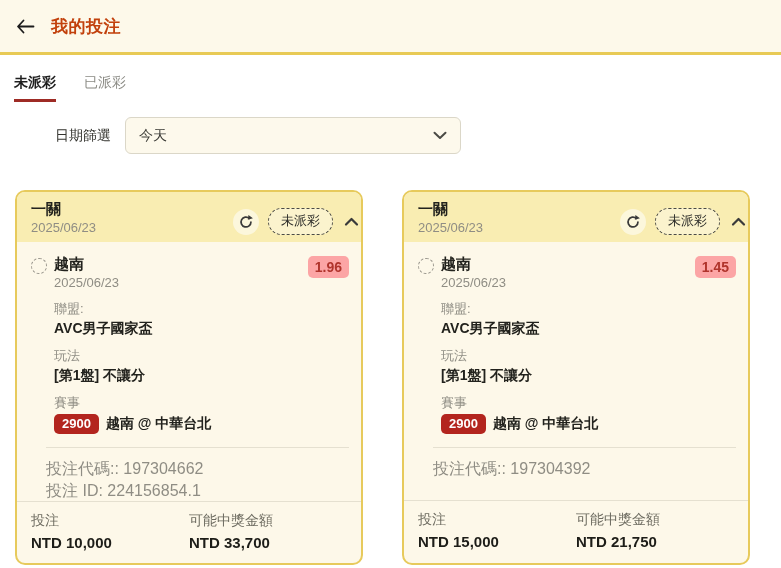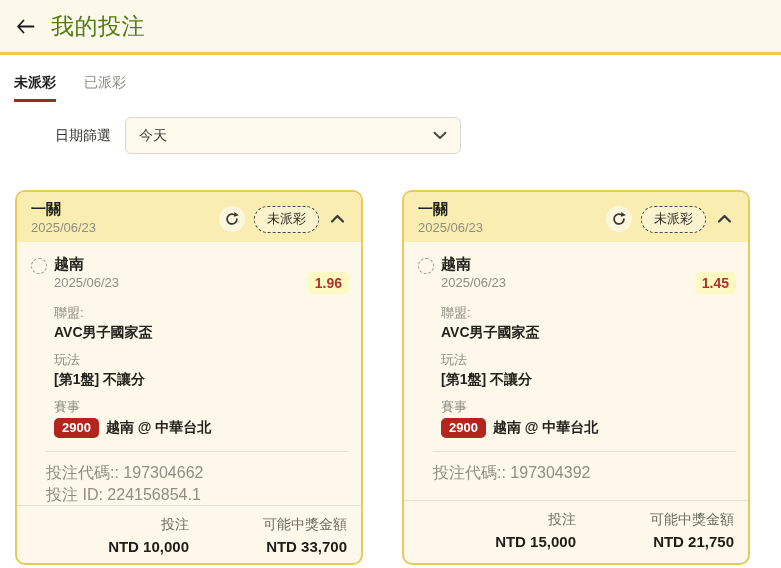--- a/index.html
+++ b/index.html
@@ -3,75 +3,75 @@
 <meta charset="utf-8">
 <style>
   * { margin:0; padding:0; box-sizing:border-box; }
   html,body { width:781px; height:568px; overflow:hidden; background:#ffffff;
     font-family:"Liberation Sans", sans-serif; color:#26261f; }
 
   
   .page-header { height:55px; background:#fdf9ea; border-bottom:3px solid #e8ca55;
     display:flex; align-items:center; padding:0 16px; gap:16px; }
   .back-btn { display:flex; align-items:center; cursor:pointer; }
-  .page-title { font-size:23px; font-weight:400; color:#4d7c0f; letter-spacing:.5px; }
+  .page-title { font-size:17px; font-weight:700; color:#c2410c; letter-spacing:.5px; }
 
   
   .tabs { display:flex; gap:28px; margin:19px 14px 0 14px; }
   .tab { font-size:14px; color:#8b8b85; padding-bottom:7px; cursor:pointer; }
   .tab.active { color:#1f1f1f; font-weight:700; border-bottom:3px solid #9e2b25; }
 
   
   .filter-row { display:flex; align-items:center; margin:15px 0 0 27px; gap:14px; }
   .filter-label { font-size:14px; color:#33332e;margin-left:28px; }
   .dropdown { width:336px; height:37px; background:#fdf9ec; border:1px solid #dbd7c8;
     border-radius:6px; display:flex; align-items:center; justify-content:space-between;
     padding:0 13px; font-size:14px; color:#3a3a35; cursor:pointer; }
 
   
   .cards { display:flex; gap:39px; margin:36px 0 0 15px; }
   .card { width:348px; height:375px; border:2px solid #e7ca5c; border-radius:10px;
     background:#fdf8e9; overflow:hidden; display:flex; flex-direction:column; }
 
-  .card-header { background:#f9edb2; padding:8px 14px 7px 14px; display:flex;
-    align-items:center; cursor:pointer; }
+  .card-header { background:#f9edb2; padding:8px 0 7px 14px; display:flex;
+    align-items:flex-end; cursor:pointer; }
   .ch-left { flex:1; }
   .bet-type { font-size:15px; font-weight:700; color:#22221d; }
   .bet-date { font-size:13px; color:#8f8d84; margin-top:1px; }
   .ch-right { display:flex; align-items:center; gap:9px; margin-top:3px; }
   .refresh-btn { width:26px; height:26px; border-radius:50%;
     background:rgba(255,255,255,.55); display:flex; align-items:center;
     justify-content:center; cursor:pointer; }
   .status-pill { border:1.6px dashed #4a4a45; border-radius:15px; padding:3px 12px 4px;
     font-size:13px; color:#2e2e2a; background:rgba(255,255,255,.35); white-space:nowrap; }
   .collapse-btn { display:flex; align-items:center; cursor:pointer; padding:2px; }
 
   .card-body { flex:1; padding:13px 12px 0 14px; }
   .selection-row { display:flex; align-items:flex-start; }
   .sel-circle { width:16px; height:16px; border:1.6px dashed #97948b; border-radius:50%;
     margin-top:3px; flex:none; }
   .sel-info { margin-left:7px; flex:1; }
   .sel-name { font-size:15px; font-weight:700; color:#22221d; }
   .sel-date { font-size:13px; color:#8f8d84; margin-top:1px; }
-  .odds-badge { background:#fef9c3; color:#b0342c; font-weight:700; font-size:14px;
-    padding:3px 7px; border-radius:5px; margin-top:17px; }
+  .odds-badge { background:#fca5a5; color:#b0342c; font-weight:700; font-size:14px;
+    padding:3px 7px; border-radius:5px; margin-top:1px; }
 
   .details { margin:10px 0 0 23px; }
   .field { margin-bottom:9px; }
   .field-label { font-size:13px; color:#8f8d84; margin-bottom:2px; }
   .field-value { font-size:14px; font-weight:700; color:#22221d; }
   .event-row { display:flex; align-items:center; gap:7px; }
   .event-code { background:#b3251e; color:#ffffff; font-weight:700; font-size:13px;
     padding:2px 8px 3px; border-radius:5px; }
 
   .codes-block { margin-left:15px; }
   .codes-divider { border-top:1px solid #e5e0d0; margin:13px 0 10px 0; }
   .code-line { font-size:16px; color:#8f8d84; line-height:1.35; }
 
-  .card-footer { border-top:1px solid #e5e0d0; display:flex; padding:10px 14px 13px;text-align:right; }
+  .card-footer { border-top:1px solid #e5e0d0; display:flex; padding:10px 14px 13px; }
   .fcol-left { width:158px; }
   .fcol-right { flex:1; }
   .f-label { font-size:14px; color:#6d6b60; }
   .f-value { font-size:15px; font-weight:700; color:#1d1d18; margin-top:4px; }
 
   svg { display:block; }
 </style>
 </head>
 <body>
 

